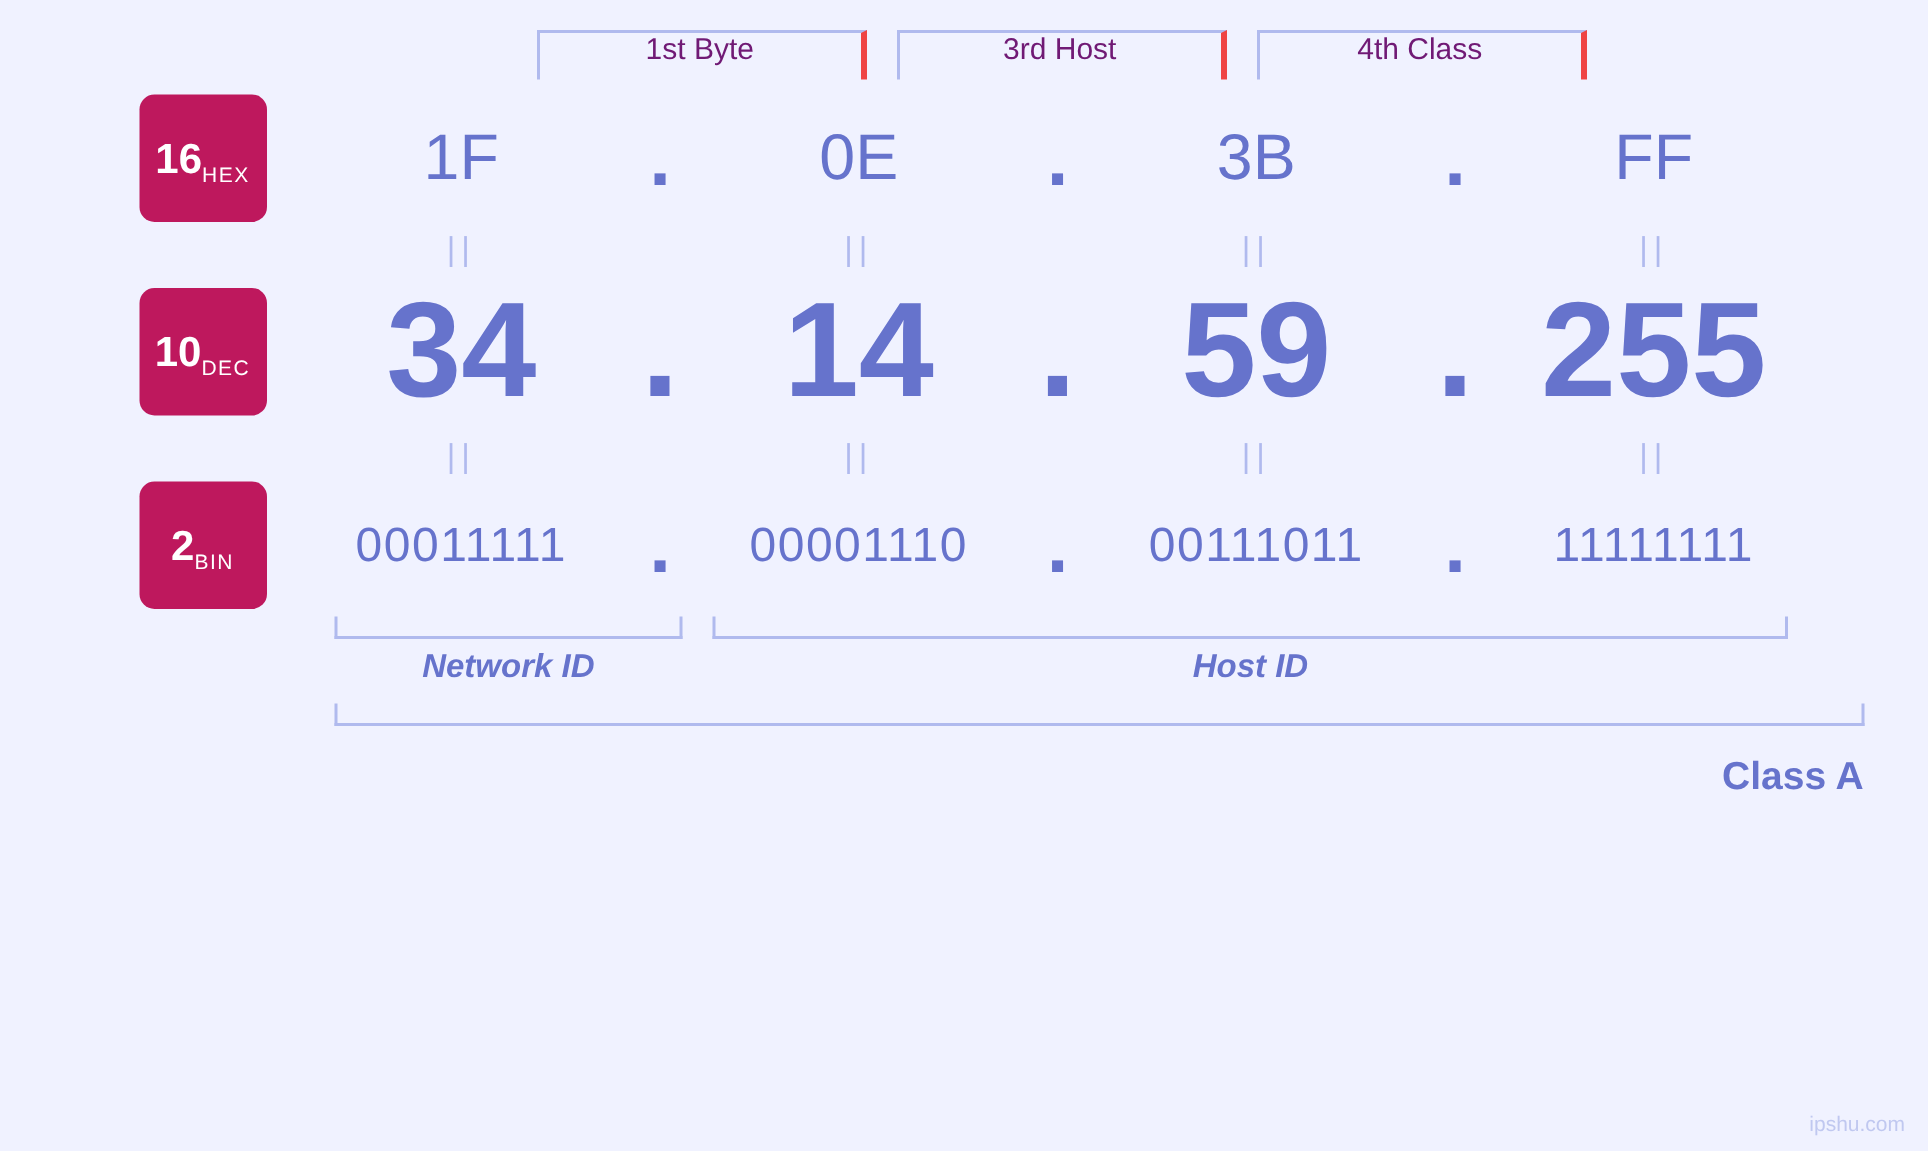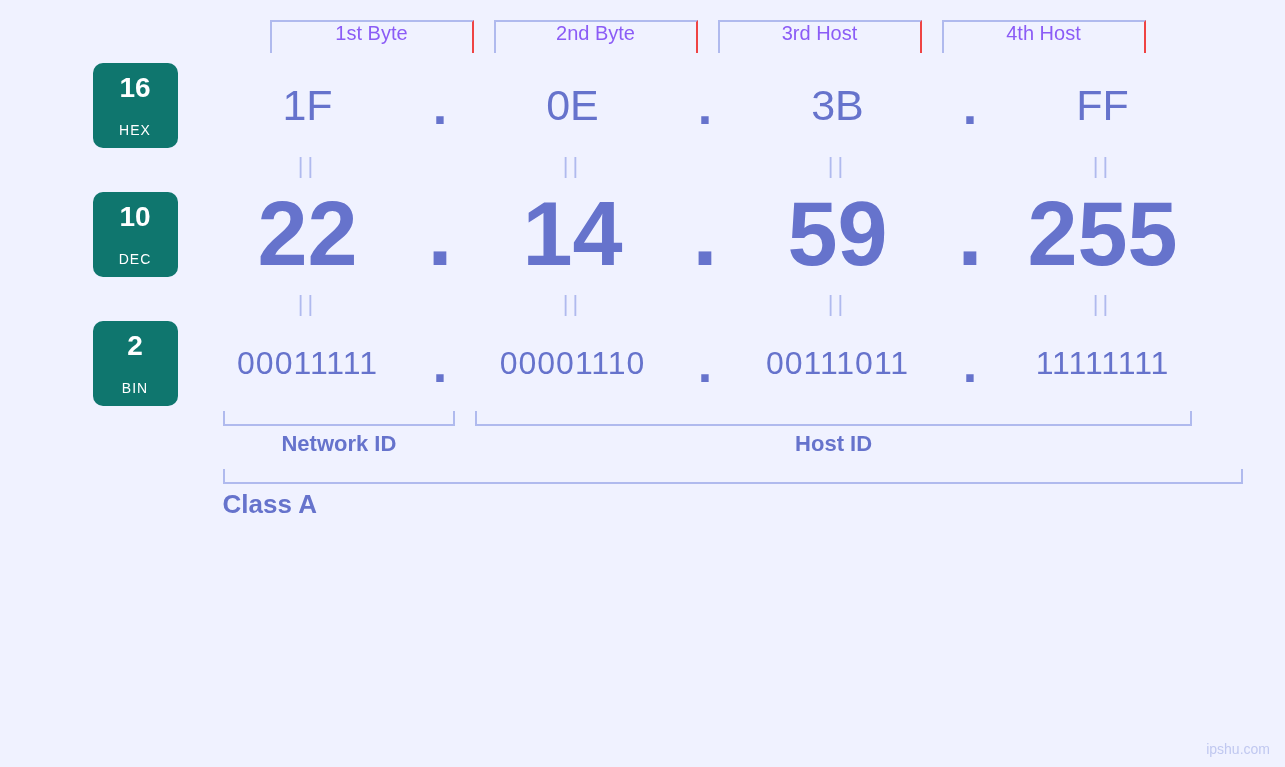--- a/index.html
+++ b/index.html
@@ -24,28 +24,28 @@
 
     
     .byte-headers {
       display: flex;
       justify-content: center;
       margin-left: 130px;
       margin-bottom: 0;
     }
 
     .byte-header {
-      width: 204px;
-      text-align: center;
-      color: #8b5cf6;
+      width: 220px;
+      text-align: center;
+      color: #701a75;
       font-size: 20px;
       padding-bottom: 8px;
       border-top: 2px solid #b0baee;
       border-left: 2px solid #b0baee;
-      border-right: 2px solid #ef4444;
+      border-right: 4px solid #ef4444;
       margin: 0 10px;
     }
 
     
     .rows-container {
       display: flex;
       flex-direction: column;
       margin-top: 10px;
     }
 
@@ -53,24 +53,23 @@
       display: flex;
       align-items: center;
       justify-content: flex-start;
       margin: 0;
     }
 
     
     .badge {
       width: 85px;
       height: 85px;
-      background: #0f766e;
+      background: #be185d;
       border-radius: 10px;
       display: flex;
-      flex-direction: column;
       align-items: center;
       justify-content: center;
       color: white;
       flex-shrink: 0;
     }
 
     .badge-num {
       font-size: 28px;
       font-weight: bold;
       line-height: 1;
@@ -145,20 +144,21 @@
     }
 
     .dot-spacer {
       width: 25px;
     }
 
     
     .bottom-section {
       margin-left: 130px;
       margin-top: 5px;
+      font-style: italic;
     }
 
     .brackets-row {
       display: flex;
     }
 
     .network-bracket {
       width: 240px;
       border-bottom: 2px solid #b0baee;
       border-left: 2px solid #b0baee;
@@ -204,25 +204,25 @@
 
     .class-bracket {
       width: 1020px;
       border-bottom: 2px solid #b0baee;
       border-left: 2px solid #b0baee;
       border-right: 2px solid #b0baee;
       height: 15px;
     }
 
     .class-label {
-      text-align: left;
+      text-align: right;
       color: #6673cc;
       font-size: 26px;
       font-weight: bold;
-      margin-top: 5px;
+      margin-top: 18px;
       width: 1020px;
     }
 
     
     .watermark {
       position: absolute;
       bottom: 10px;
       right: 15px;
       color: #c0c8f0;
       font-size: 14px;
@@ -233,23 +233,22 @@
       flex-shrink: 0;
     }
   </style>
 </head>
 <body>
 
 <div class="main-container">
 
   <div class="byte-headers">
     <div class="byte-header">1st Byte</div>
-    <div class="byte-header">2nd Byte</div>
     <div class="byte-header">3rd Host</div>
-    <div class="byte-header">4th Host</div>
+    <div class="byte-header">4th Class</div>
   </div>
 
   <div class="rows-container">
 
     <div class="row">
       <div class="badge">
         <span class="badge-num">16</span>
         <span class="badge-label">HEX</span>
       </div>
       <div class="values-row">
@@ -275,21 +274,21 @@
         <div class="equals-cell">||</div>
       </div>
     </div>
 
     <div class="row">
       <div class="badge">
         <span class="badge-num">10</span>
         <span class="badge-label">DEC</span>
       </div>
       <div class="values-row">
-        <div class="byte-value dec-value">22</div>
+        <div class="byte-value dec-value">34</div>
         <div class="dot dot-dec">.</div>
         <div class="byte-value dec-value">14</div>
         <div class="dot dot-dec">.</div>
         <div class="byte-value dec-value">59</div>
         <div class="dot dot-dec">.</div>
         <div class="byte-value dec-value">255</div>
       </div>
     </div>
 
     <div class="row">

